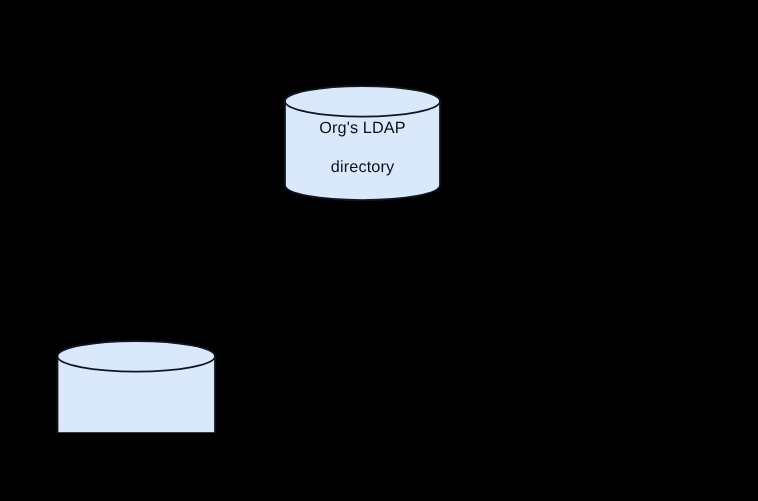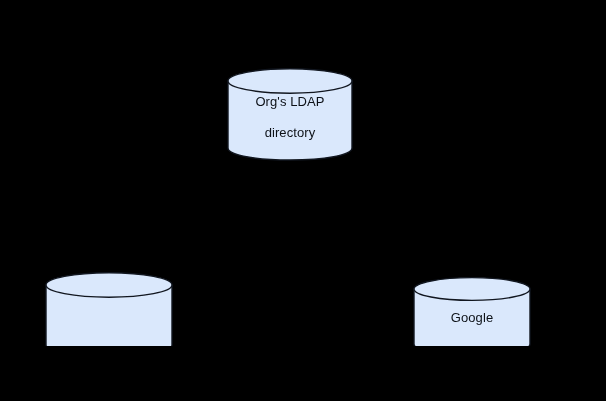--- a/index.html
+++ b/index.html
@@ -85,25 +85,14 @@
     <svg class="shape" viewBox="0 0 128 86" preserveAspectRatio="none">
       <path d="M 1 13
                L 1 73
                C 1 80.2 29.4 85 64 85
                C 98.6 85 127 80.2 127 73
                L 127 13 Z" fill="#dae8fc" stroke="#11161f" stroke-width="1.4" stroke-linejoin="round"></path>
       <ellipse cx="64" cy="13" rx="63" ry="12.2" fill="#dae8fc" stroke="#11161f" stroke-width="1.4"></ellipse>
     </svg>
   </div>
 
-  <div class="cylinder one-line" id="node-google">
-    <svg class="shape" viewBox="0 0 118 79" preserveAspectRatio="none">
-      <path d="M 1 12
-               L 1 67
-               C 1 73.6 27 78 59 78
-               C 91 78 117 73.6 117 67
-               L 117 12 Z" fill="#dae8fc" stroke="#11161f" stroke-width="1.4" stroke-linejoin="round"></path>
-      <ellipse cx="59" cy="12" rx="58" ry="11.4" fill="#dae8fc" stroke="#11161f" stroke-width="1.4"></ellipse>
-    </svg>
-    <div class="label">Google</div>
-  </div>
 
 </div>
 
 </body></html>

